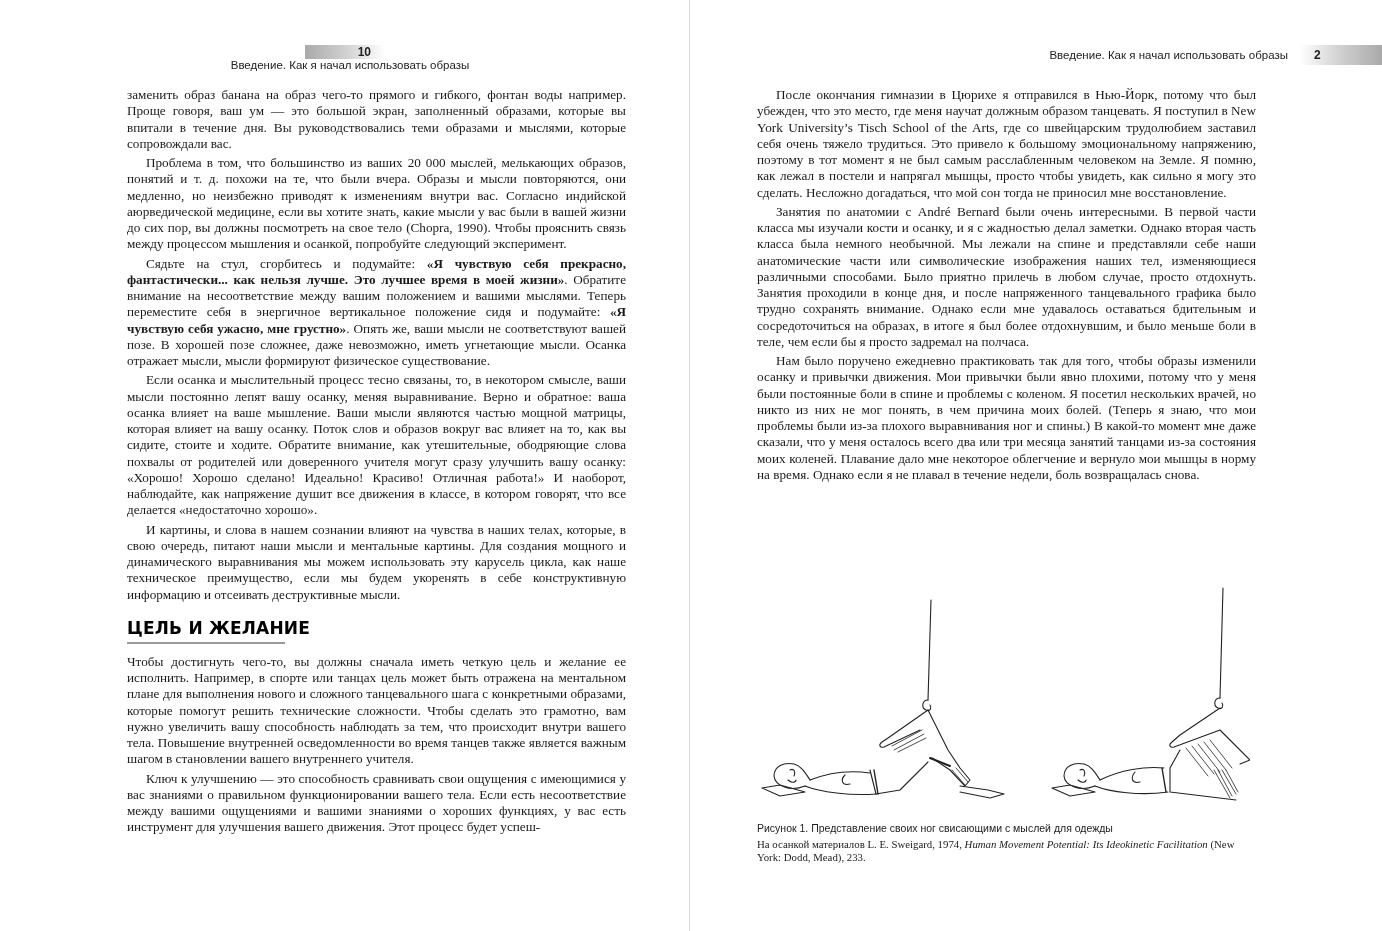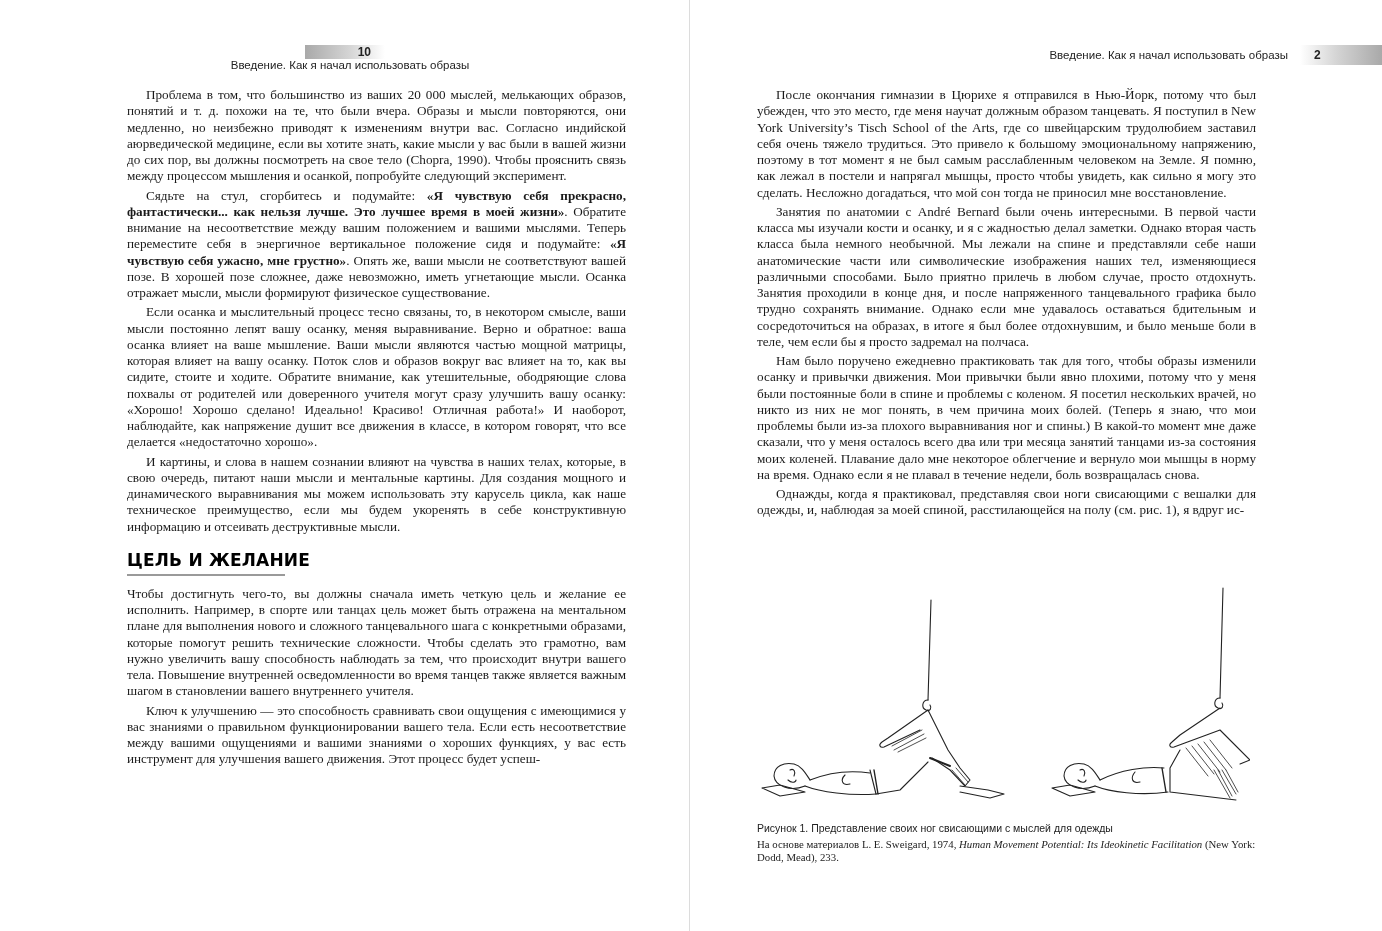--- a/index.html
+++ b/index.html
@@ -61,37 +61,37 @@
 </div>
 
 <div class="running-head rh-right">
   <span class="rh-title">Введение. Как я начал использовать образы</span>
   <div class="folio-bar">
     <span>2</span>
   </div>
 </div>
 
 <div class="col col-left">
+  <p class="first">заменить образ банана на образ чего-то прямого и гибкого, фонтан воды например. Проще говоря, ваш ум — это большой экран, заполненный образами, которые вы впитали в течение дня. Вы руководствовались теми образами и мыслями, которые сопровождали вас.</p>
   <p class="indent">Проблема в том, что большинство из ваших 20 000 мыслей, мелькающих образов, понятий и т. д. похожи на те, что были вчера. Образы и мысли повторяются, они медленно, но неизбежно приводят к изменениям внутри вас. Согласно индийской аюрведической медицине, если вы хотите знать, какие мысли у вас были в вашей жизни до сих пор, вы должны посмотреть на свое тело (Chopra, 1990). Чтобы прояснить связь между процессом мышления и осанкой, попробуйте следующий эксперимент.</p>
   <p class="indent"><span>Сядьте на стул, сгорбитесь и подумайте: </span><span class="em">«Я чувствую себя прекрасно, фантастически... как нельзя лучше. Это лучшее время в моей жизни»</span><span>. Обратите внимание на несоответствие между вашим положением и вашими мыслями. Теперь переместите себя в энергичное вертикальное положение сидя и подумайте: </span><span class="em">«Я чувствую себя ужасно, мне грустно»</span><span>. Опять же, ваши мысли не соответствуют вашей позе. В хорошей позе сложнее, даже невозможно, иметь угнетающие мысли. Осанка отражает мысли, мысли формируют физическое существование.</span></p>
   <p class="indent">Если осанка и мыслительный процесс тесно связаны, то, в некотором смысле, ваши мысли постоянно лепят вашу осанку, меняя выравнивание. Верно и обратное: ваша осанка влияет на ваше мышление. Ваши мысли являются частью мощной матрицы, которая влияет на вашу осанку. Поток слов и образов вокруг вас влияет на то, как вы сидите, стоите и ходите. Обратите внимание, как утешительные, ободряющие слова похвалы от родителей или доверенного учителя могут сразу улучшить вашу осанку: «Хорошо! Хорошо сделано! Идеально! Красиво! Отличная работа!» И наоборот, наблюдайте, как напряжение душит все движения в классе, в котором говорят, что все делается «недостаточно хорошо».</p>
   <p class="indent">И картины, и слова в нашем сознании влияют на чувства в наших телах, которые, в свою очередь, питают наши мысли и ментальные картины. Для создания мощного и динамического выравнивания мы можем использовать эту карусель цикла, как наше техническое преимущество, если мы будем укоренять в себе конструктивную информацию и отсеивать деструктивные мысли.</p>
   <div class="heading">
     <h2>ЦЕЛЬ И ЖЕЛАНИЕ</h2>
     <div class="rule"></div>
   </div>
   <p class="first">Чтобы достигнуть чего-то, вы должны сначала иметь четкую цель и желание ее исполнить. Например, в спорте или танцах цель может быть отражена на ментальном плане для выполнения нового и сложного танцевального шага с конкретными образами, которые помогут решить технические сложности. Чтобы сделать это грамотно, вам нужно увеличить вашу способность наблюдать за тем, что происходит внутри вашего тела. Повышение внутренней осведомленности во время танцев также является важным шагом в становлении вашего внутреннего учителя.</p>
   <p class="indent">Ключ к улучшению — это способность сравнивать свои ощущения с имеющимися у вас знаниями о правильном функционировании вашего тела. Если есть несоответствие между вашими ощущениями и вашими знаниями о хороших функциях, у вас есть инструмент для улучшения вашего движения. Этот процесс будет успеш-</p>
 </div>
 
 <div class="col col-right">
   <p class="indent">После окончания гимназии в Цюрихе я отправился в Нью-Йорк, потому что был убежден, что это место, где меня научат должным образом танцевать. Я поступил в New York University’s Tisch School of the Arts, где со швейцарским трудолюбием заставил себя очень тяжело трудиться. Это привело к большому эмоциональному напряжению, поэтому в тот момент я не был самым расслабленным человеком на Земле. Я помню, как лежал в постели и напрягал мышцы, просто чтобы увидеть, как сильно я могу это сделать. Несложно догадаться, что мой сон тогда не приносил мне восстановление.</p>
   <p class="indent">Занятия по анатомии с André Bernard были очень интересными. В первой части класса мы изучали кости и осанку, и я с жадностью делал заметки. Однако вторая часть класса была немного необычной. Мы лежали на спине и представляли себе наши анатомические части или символические изображения наших тел, изменяющиеся различными способами. Было приятно прилечь в любом случае, просто отдохнуть. Занятия проходили в конце дня, и после напряженного танцевального графика было трудно сохранять внимание. Однако если мне удавалось оставаться бдительным и сосредоточиться на образах, в итоге я был более отдохнувшим, и было меньше боли в теле, чем если бы я просто задремал на полчаса.</p>
   <p class="indent">Нам было поручено ежедневно практиковать так для того, чтобы образы изменили осанку и привычки движения. Мои привычки были явно плохими, потому что у меня были постоянные боли в спине и проблемы с коленом. Я посетил нескольких врачей, но никто из них не мог понять, в чем причина моих болей. (Теперь я знаю, что мои проблемы были из-за плохого выравнивания ног и спины.) В какой-то момент мне даже сказали, что у меня осталось всего два или три месяца занятий танцами из-за состояния моих коленей. Плавание дало мне некоторое облегчение и вернуло мои мышцы в норму на время. Однако если я не плавал в течение недели, боль возвращалась снова.</p>
-  <p class="indent">Однажды, когда я практиковал, представляя свои ноги свисающими с вешалки для одежды, и, наблюдая за моей спиной, расстилающейся на полу (см. рис. 1), я вдруг ис-</p>
 </div>
 
 <div class="figure">
   <svg viewBox="0 0 490 235" fill="none" stroke="#222" stroke-width="1.1" stroke-linecap="round" stroke-linejoin="round">
 
     <path d="M171 20 L168 120"></path>
     <path d="M168 120 c-6 0 -7 8 -2 10 c4 2 6 -2 4 -5"></path>
     <path d="M168 130 L128 158 L122 162 c-4 3 -2 6 2 5 L160 150"></path>
     <path d="M168 130 L188 170 L200 188 L210 200 L205 206 L190 190 L172 178"></path>
 
@@ -128,14 +128,14 @@
     <path d="M375 192 C370 198 372 204 380 202"></path>
 
     <path d="M335 206 C320 212 305 206 304 196 C304 186 314 182 324 184 C332 186 336 194 340 200"></path>
     <path d="M320 190 C324 188 326 192 324 196 M318 200 C322 204 326 202 326 200"></path>
     <path d="M292 208 L310 205 L335 212 L310 216 Z"></path>
   </svg>
 </div>
 
 <div class="caption">
   <div class="cap-title"><b>Рисунок 1.</b><span> Представление своих ног свисающими с мыслей для одежды</span></div>
-  <div class="cap-source"><span>На основе материалов L. E. Sweigard, 1974, </span><i>Human Movement Potential: Its Ideokinetic Facilitation</i><span> (New York: Dodd, Mead), 233.</span></div>
+  <div class="cap-source"><span>На осанкой материалов L. E. Sweigard, 1974, </span><i>Human Movement Potential: Its Ideokinetic Facilitation</i><span> (New York: Dodd, Mead), 233.</span></div>
 </div>
 
 </body></html>

